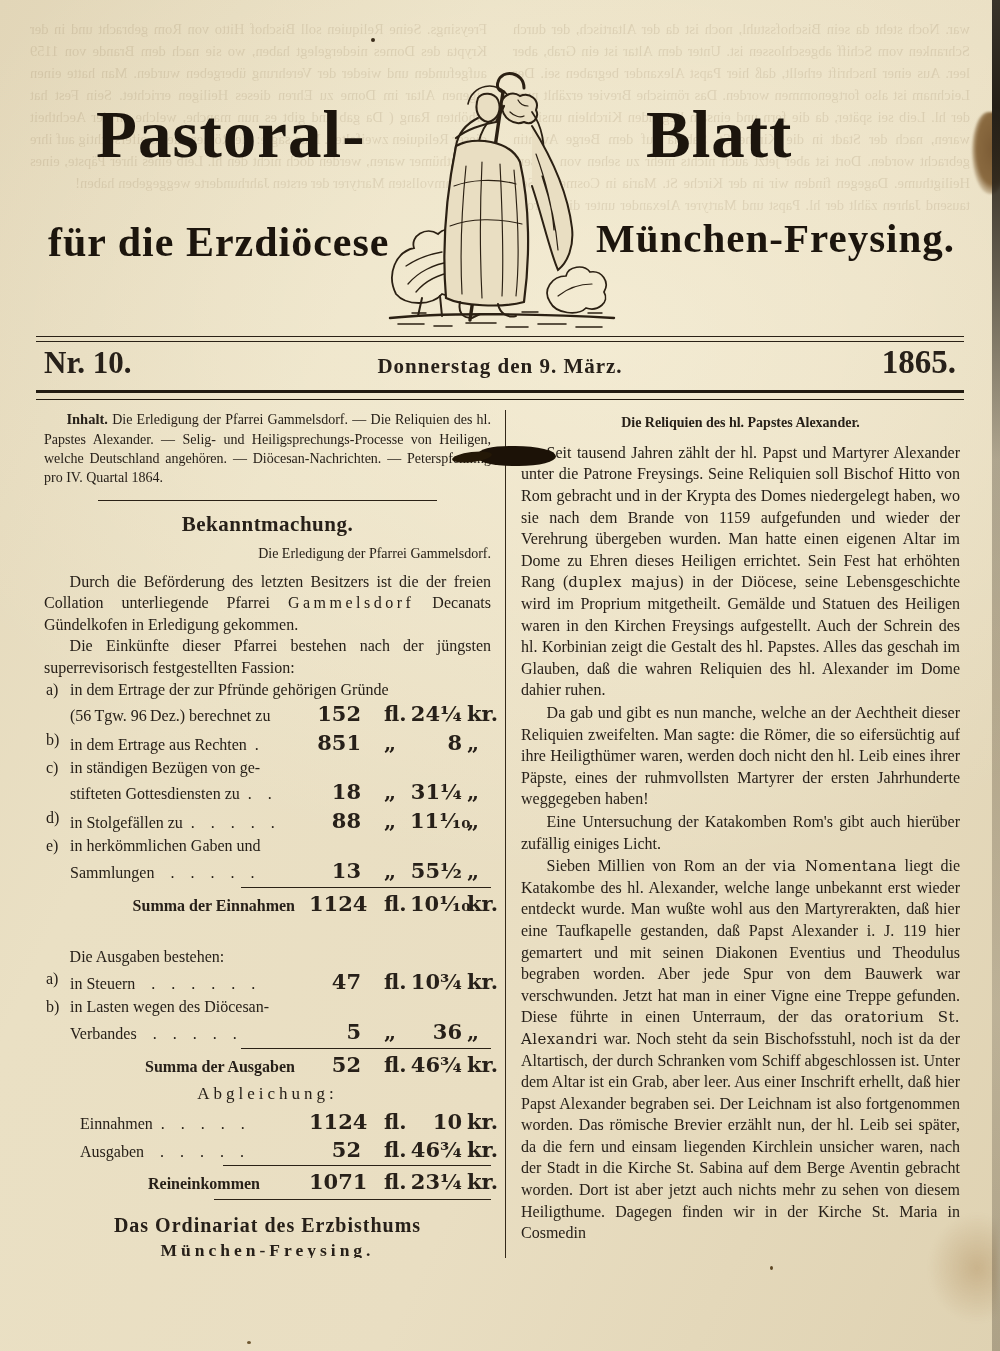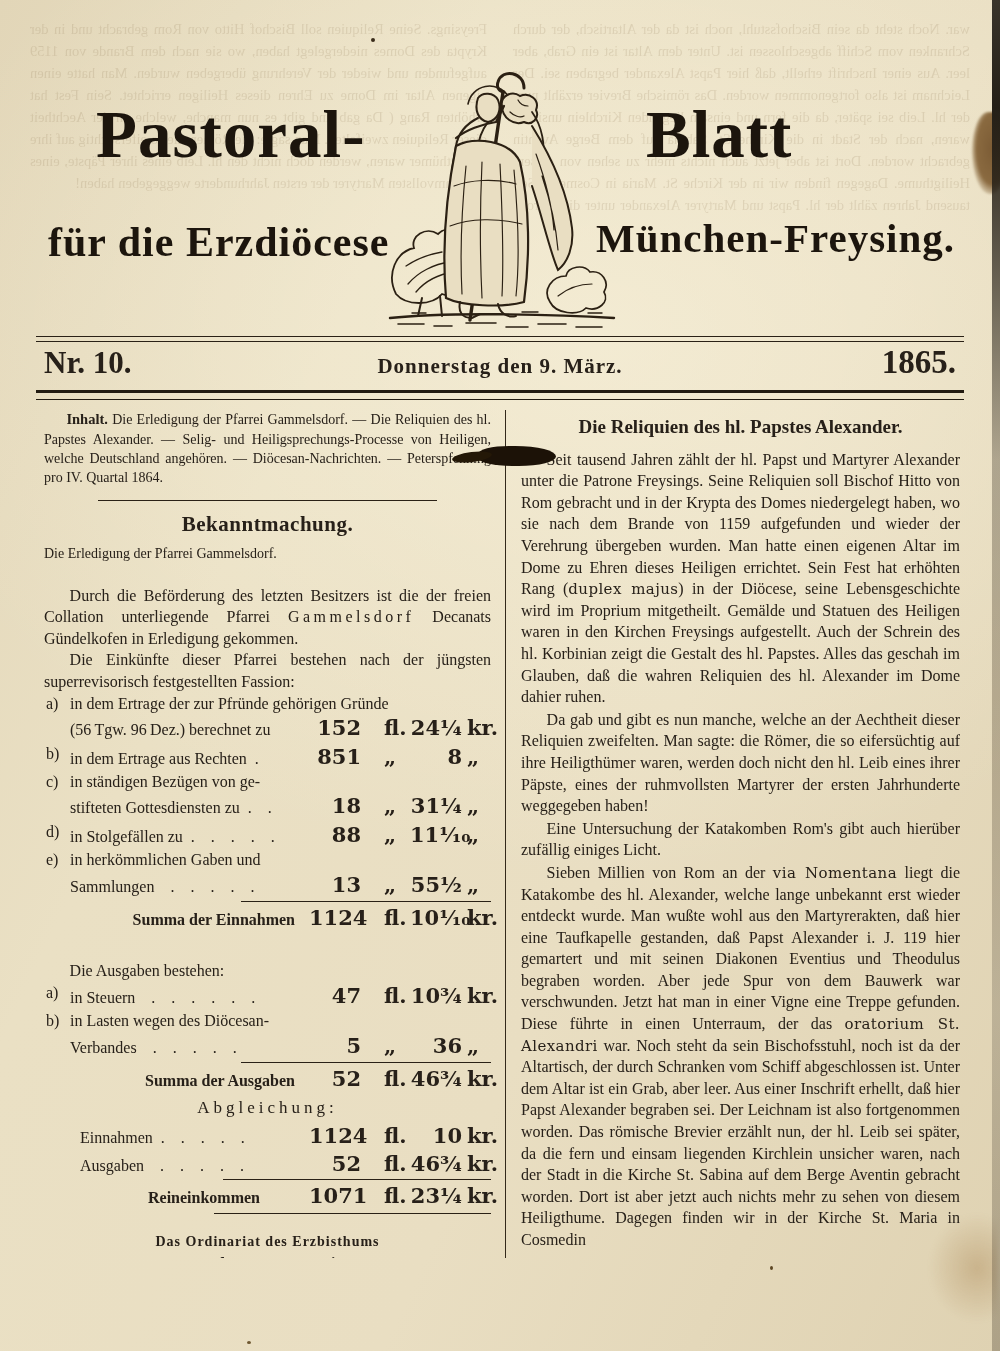--- a/index.html
+++ b/index.html
@@ -65,46 +65,46 @@
   p{margin:0;}
   .indent{text-indent:1.6em;}
   .sperr{letter-spacing:3.5px;}
   .antiqua{font-family:"DejaVu Serif", serif;font-size:15px;letter-spacing:.4px;}
   
   .toc{font-size:14px;line-height:1.37;text-align:justify;}
   .toc b{font-size:14.5px;}
   .toc-rule{border:none;border-top:1.3px solid #2a2116;width:76%;margin:13px auto 9px auto;}
   
   .ann-heading{text-align:center;font-size:21px;font-weight:bold;margin:2px 0 6px 0;letter-spacing:.5px;}
-  .ann-sub{text-align:left;font-size:14px;margin-bottom:21px;}
+  .ann-sub{text-align:right;font-size:14px;margin-bottom:7px;}
   
   .fin-item{position:relative;padding-left:26px;}
   .fin-marker{position:absolute;left:2px;top:0;}
   .fin-line2{display:flex;align-items:baseline;}
   .fin-label{flex:1;}
   .amt{display:flex;align-items:baseline;font-weight:bold;font-family:"DejaVu Serif", serif;font-size:21px;white-space:nowrap;}
   .v1{width:52px;text-align:right;}
   .u1{width:26px;padding-left:23px;}
   .v2{width:52px;text-align:right;}
   .u2{width:24px;padding-left:5px;}
   .sum-rule{border:none;border-top:1.2px solid #2a2116;width:56%;margin:2px 0 2px auto;}
   .fin-sum{display:flex;justify-content:flex-end;align-items:baseline;font-weight:bold;}
   .fin-sum .sum-label{margin-right:14px;}
   .recon-head{text-align:center;letter-spacing:4px;font-size:17px;font-weight:normal;margin:3px 0 2px 0;}
   .recon-row{display:flex;align-items:baseline;padding-left:36px;}
   .net-row{display:flex;align-items:baseline;padding-left:104px;font-weight:bold;gap:16px;}
   .net-rule-top{border:none;border-top:1.2px solid #2a2116;width:60%;margin:1px 0 2px auto;}
   .net-rule-bot{border:none;border-top:1.2px solid #2a2116;width:62%;margin:2px 0 4px auto;}
   
-  .ordinariat{text-align:center;font-size:14px;font-weight:bold;margin-top:19px;letter-spacing:1px;}
+  .ordinariat{text-align:center;font-size:20px;font-weight:bold;margin-top:12px;letter-spacing:1px;}
   .ordinariat2{text-align:center;font-size:17.5px;font-weight:bold;letter-spacing:4px;}
   .sig1{text-align:right;margin-top:8px;font-size:15.5px;font-weight:bold;}
   .sig1-title{text-align:center;font-size:13.5px;}
   
-  .art-heading{text-align:center;font-size:19px;font-weight:bold;margin:4px 0 9px 0;}
+  .art-heading{text-align:center;font-size:14px;font-weight:bold;margin:4px 0 9px 0;}
   .col-right p{margin-bottom:1px;}
 </style>
 </head>
 <body>
 
 <div class="page">
 
   <div class="bleed" aria-hidden="true">
     <span> war. Noch steht da sein Bischofsstuhl, noch ist da der Altartisch, der durch Schranken vom Schiff abgeschlossen ist. Unter dem Altar ist ein Grab, aber leer. Aus einer Inschrift erhellt, daß hier Papst Alexander begraben sei. Der Leichnam ist also fortgenommen worden. Das römische Brevier erzählt nun, der hl. Leib sei später, da die fern und einsam liegenden Kirchlein unsicher waren, nach der Stadt in die Kirche St. Sabina auf dem Berge Aventin gebracht worden. Dort ist aber jetzt auch nichts mehr zu sehen von diesem Heiligthume. Dagegen finden wir in der Kirche St. Maria in Cosmedin</span>
     <span>Seit tausend Jahren zählt der hl. Papst und Martyrer Alexander unter die Patrone Freysings. Seine Reliquien soll Bischof Hitto von Rom gebracht und in der Krypta des Domes niedergelegt haben, wo sie nach dem Brande von 1159 aufgefunden und wieder der Verehrung übergeben wurden. Man hatte einen eigenen Altar im Dome zu Ehren dieses Heiligen errichtet. Sein Fest hat erhöhten Rang (</span>

